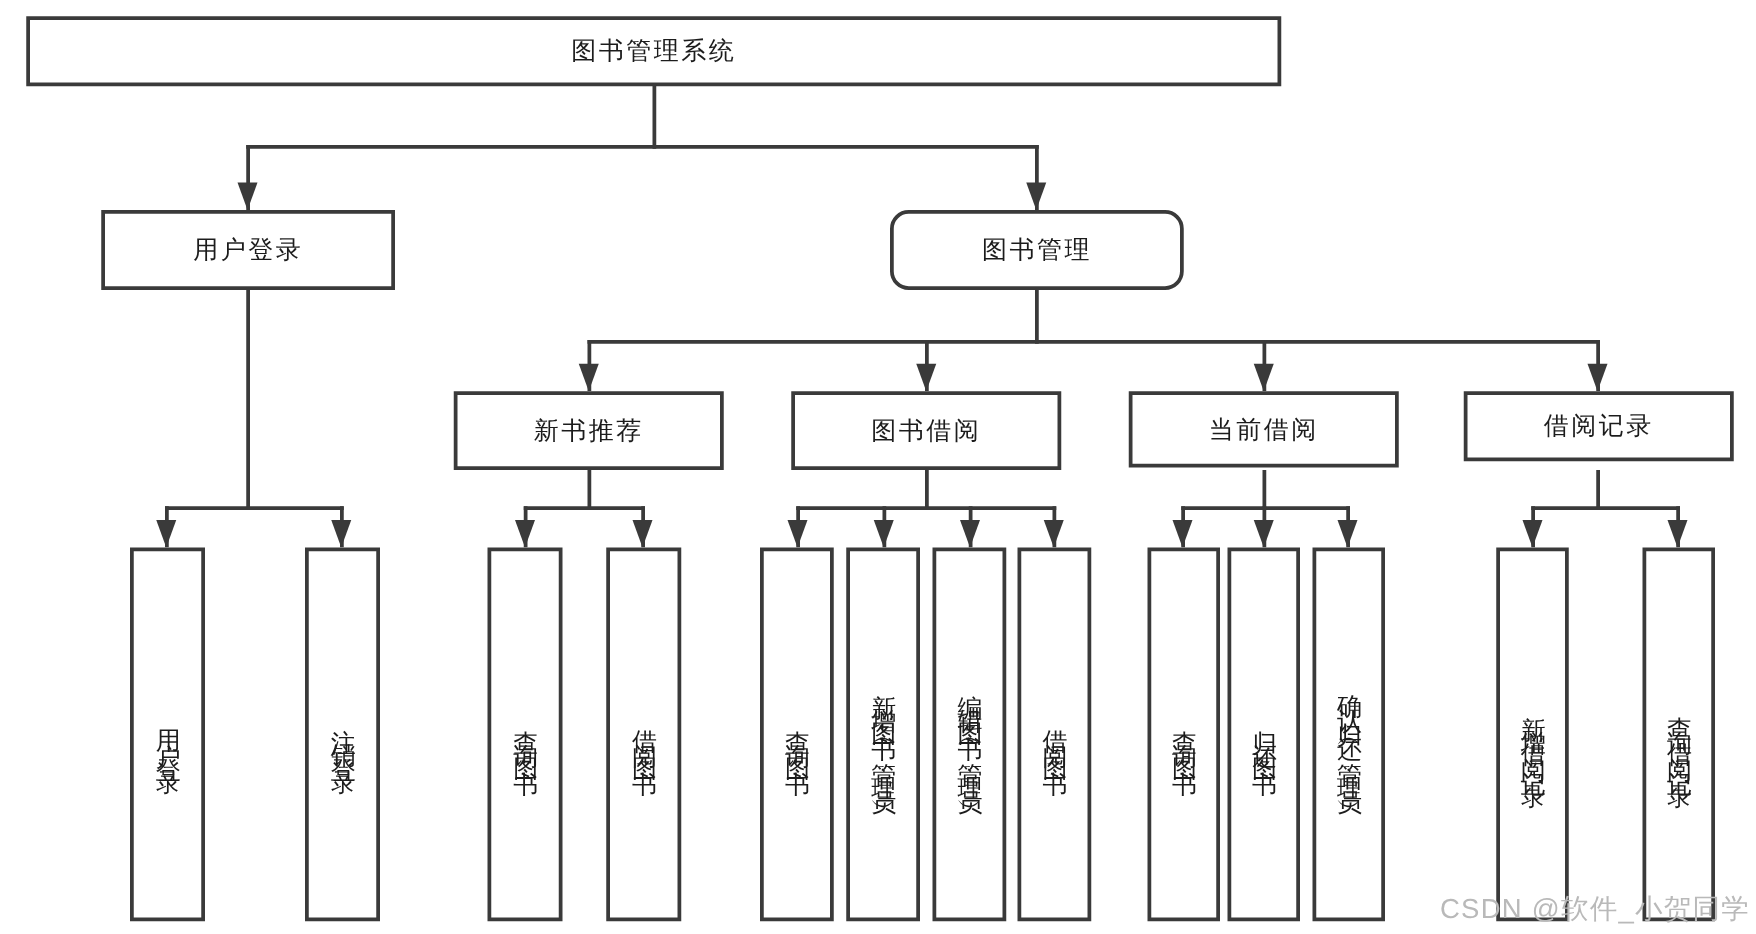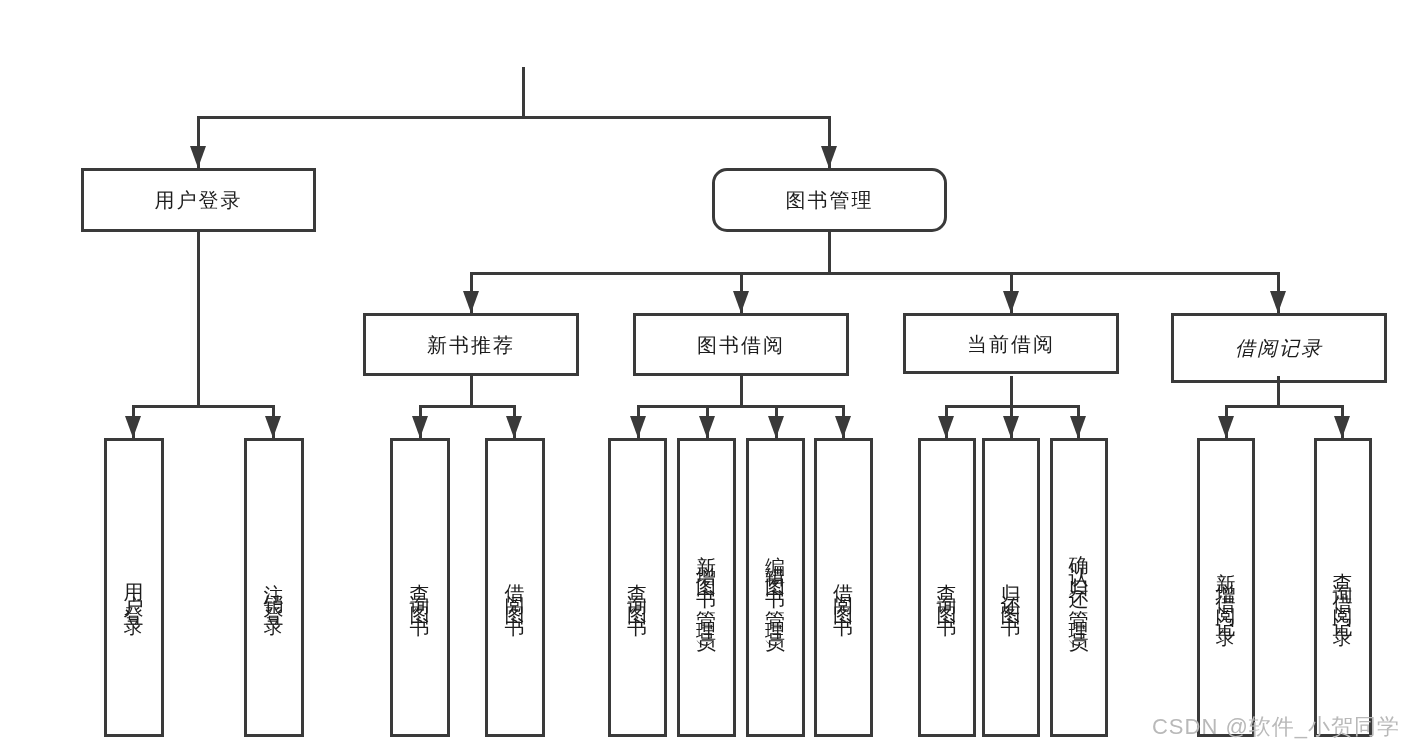--- a/index.html
+++ b/index.html
@@ -51,20 +51,21 @@
     letter-spacing: 1px;
     z-index: 5;
     white-space: nowrap;
   }
 </style>
 </head>
 <body>
 
 <div id="canvas">
 
+  <div class="node" style="left:21px; top:13px; width:1004px; height:56px;">图书管理系统</div>
 
   <div class="vline" style="left:522px; top:67px; height:52px;"></div>
   <div class="hline" style="left:197px; top:116px; width:634px;"></div>
   <div class="vline" style="left:197px; top:116px; height:52px;"></div>
   <div class="arrowhead" style="left:190px; top:146px;"></div>
   <div class="vline" style="left:828px; top:116px; height:52px;"></div>
   <div class="arrowhead" style="left:821px; top:146px;"></div>
 
   <div class="node" style="left:81px; top:168px; width:235px; height:64px;">用户登录</div>
   <div class="node" style="left:712px; top:168px; width:235px; height:64px;border-radius:15px;">图书管理</div>
@@ -76,21 +77,21 @@
   <div class="vline" style="left:740px; top:272px; height:41px;"></div>
   <div class="arrowhead" style="left:733px; top:291px;"></div>
   <div class="vline" style="left:1010px; top:272px; height:41px;"></div>
   <div class="arrowhead" style="left:1003px; top:291px;"></div>
   <div class="vline" style="left:1277px; top:272px; height:41px;"></div>
   <div class="arrowhead" style="left:1270px; top:291px;"></div>
 
   <div class="node" style="left:633px; top:313px; width:216px; height:63px;">图书借阅</div>
   <div class="node" style="left:363px; top:313px; width:216px; height:63px;">新书推荐</div>
   <div class="node" style="left:903px; top:313px; width:216px; height:61px;">当前借阅</div>
-  <div class="node" style="left:1171px; top:313px; width:216px; height:70px;font-style:italic;">借阅记录</div>
+  <div class="node" style="left:1171px; top:313px; width:216px; height:56px;">借阅记录</div>
 
   <div class="vline" style="left:197px; top:232px; height:176px;"></div>
   <div class="hline" style="left:132px; top:405px; width:143px;"></div>
   <div class="vline" style="left:132px; top:405px; height:33px;"></div>
   <div class="arrowhead" style="left:125px; top:416px;"></div>
   <div class="vline" style="left:272px; top:405px; height:33px;"></div>
   <div class="arrowhead" style="left:265px; top:416px;"></div>
 
   <div class="vline" style="left:470px; top:376px; height:32px;"></div>
   <div class="hline" style="left:419px; top:405px; width:97px;"></div>

